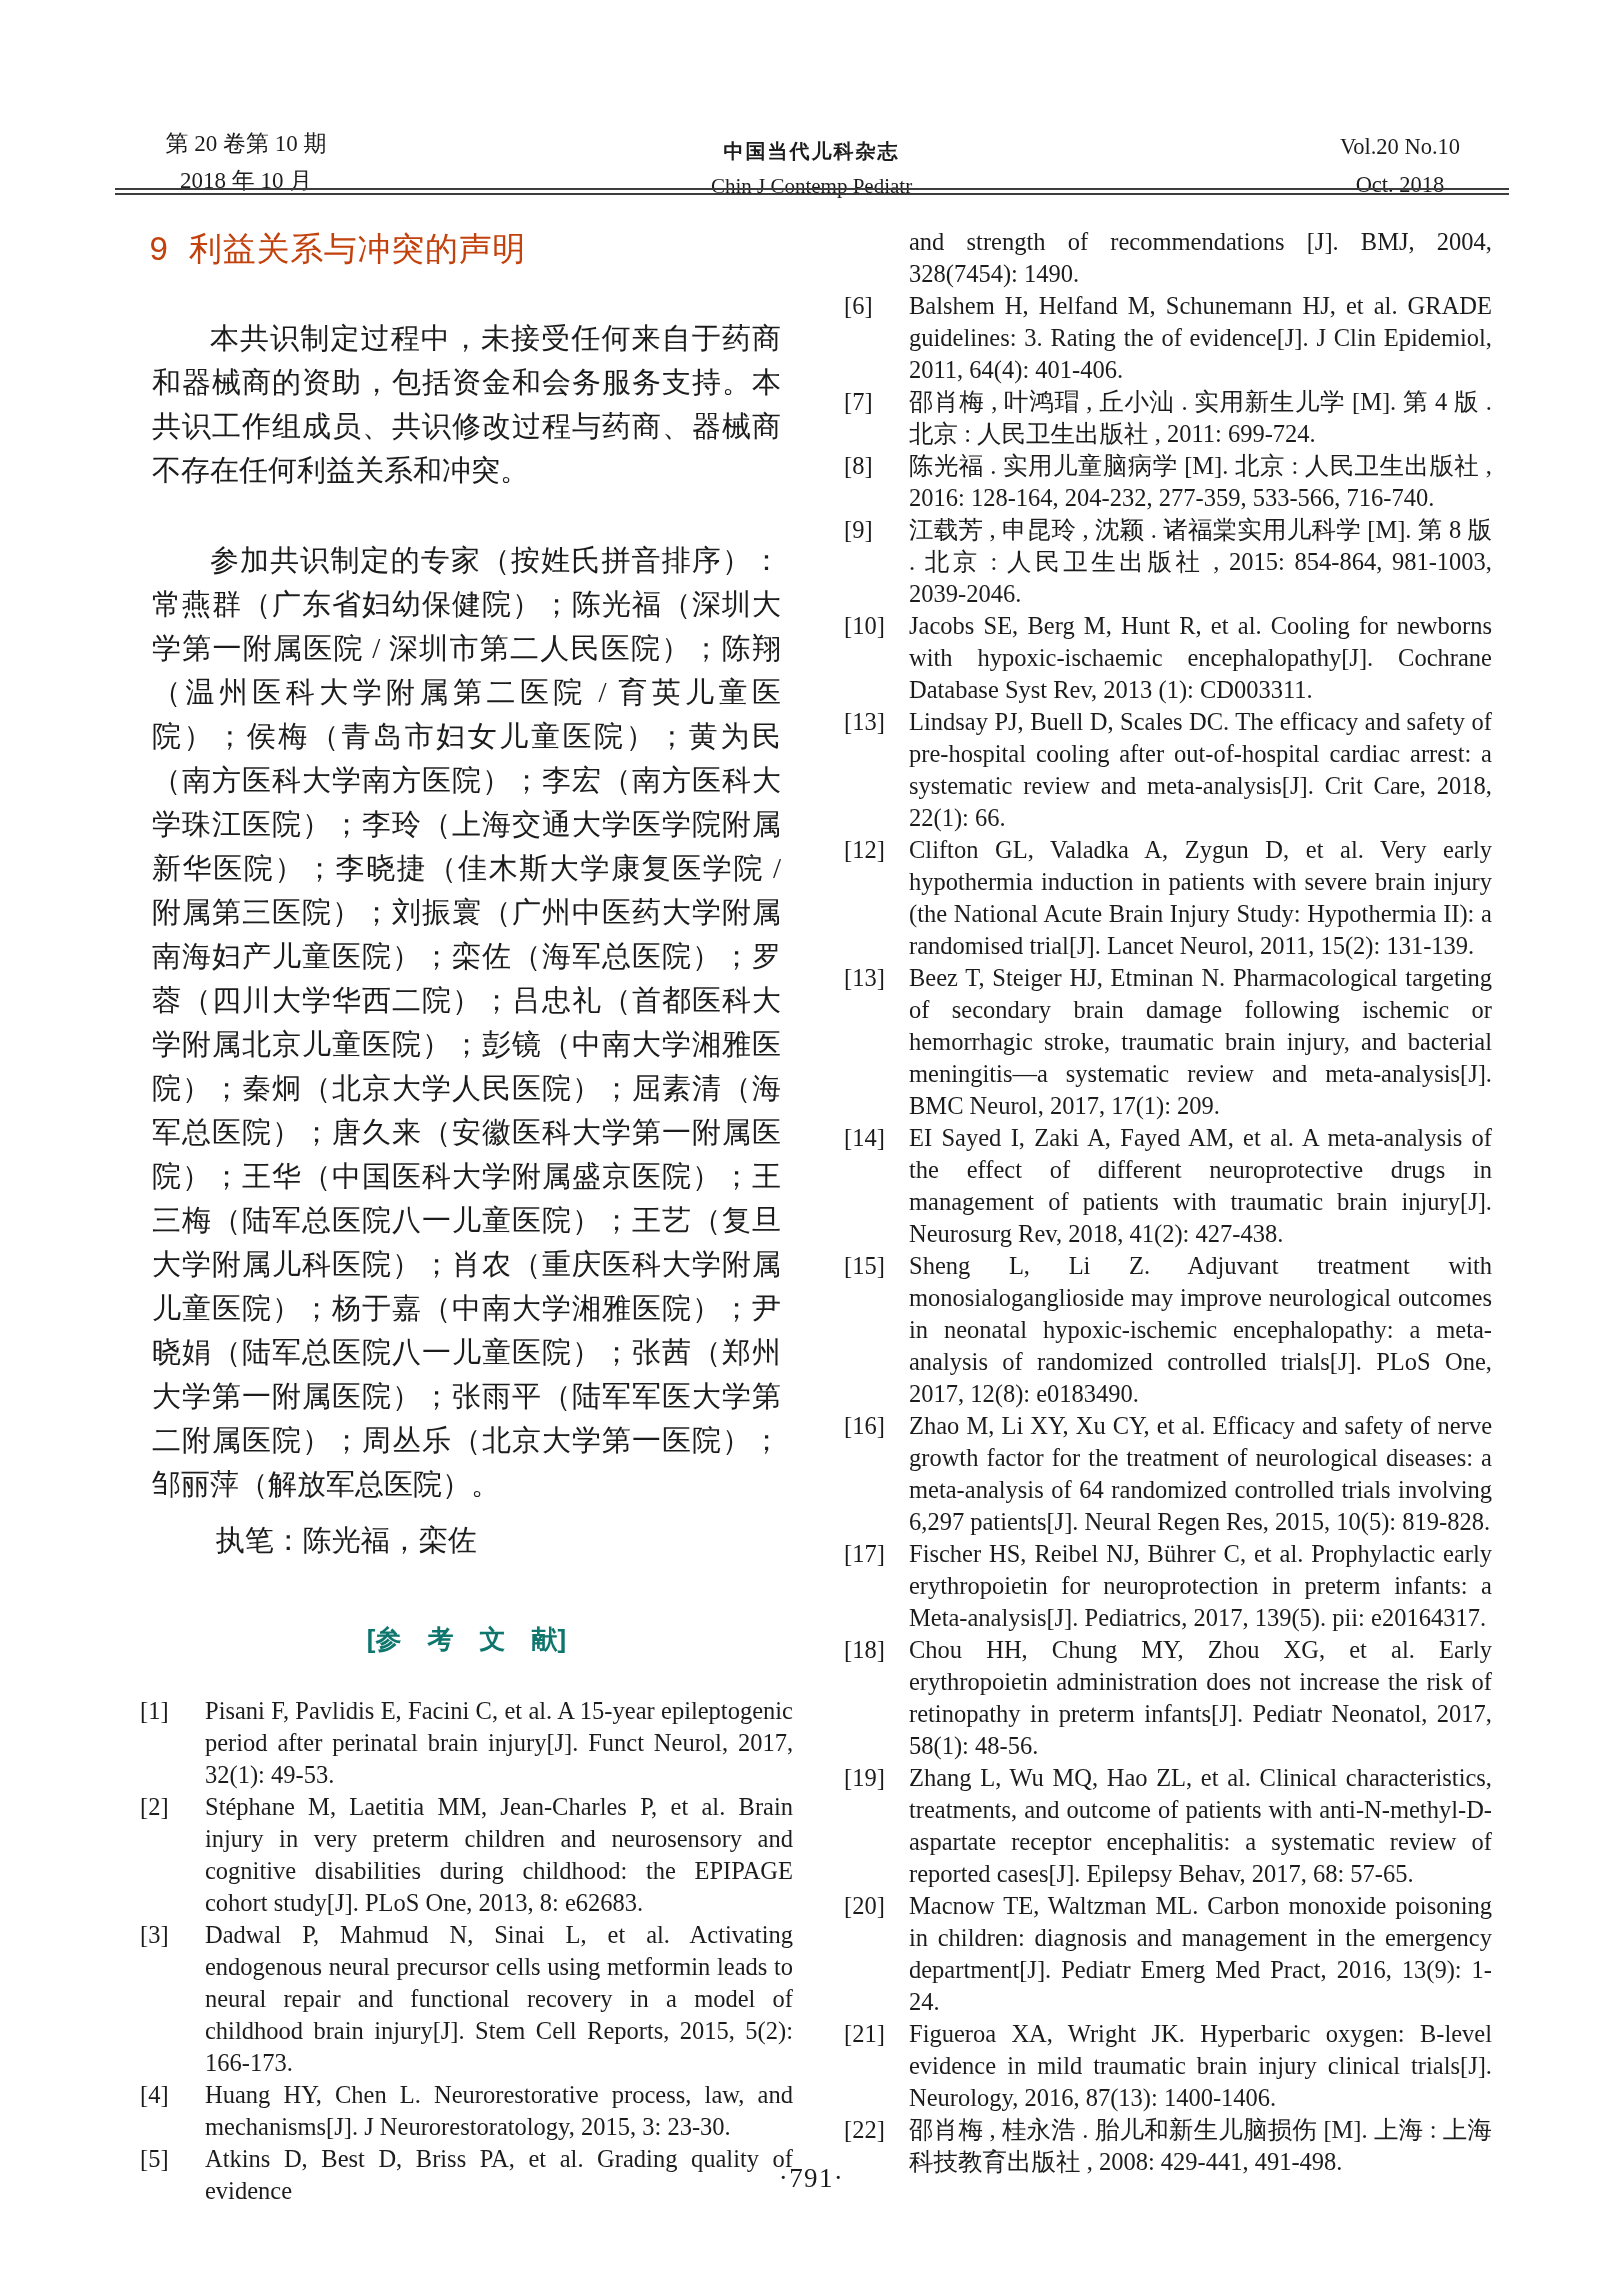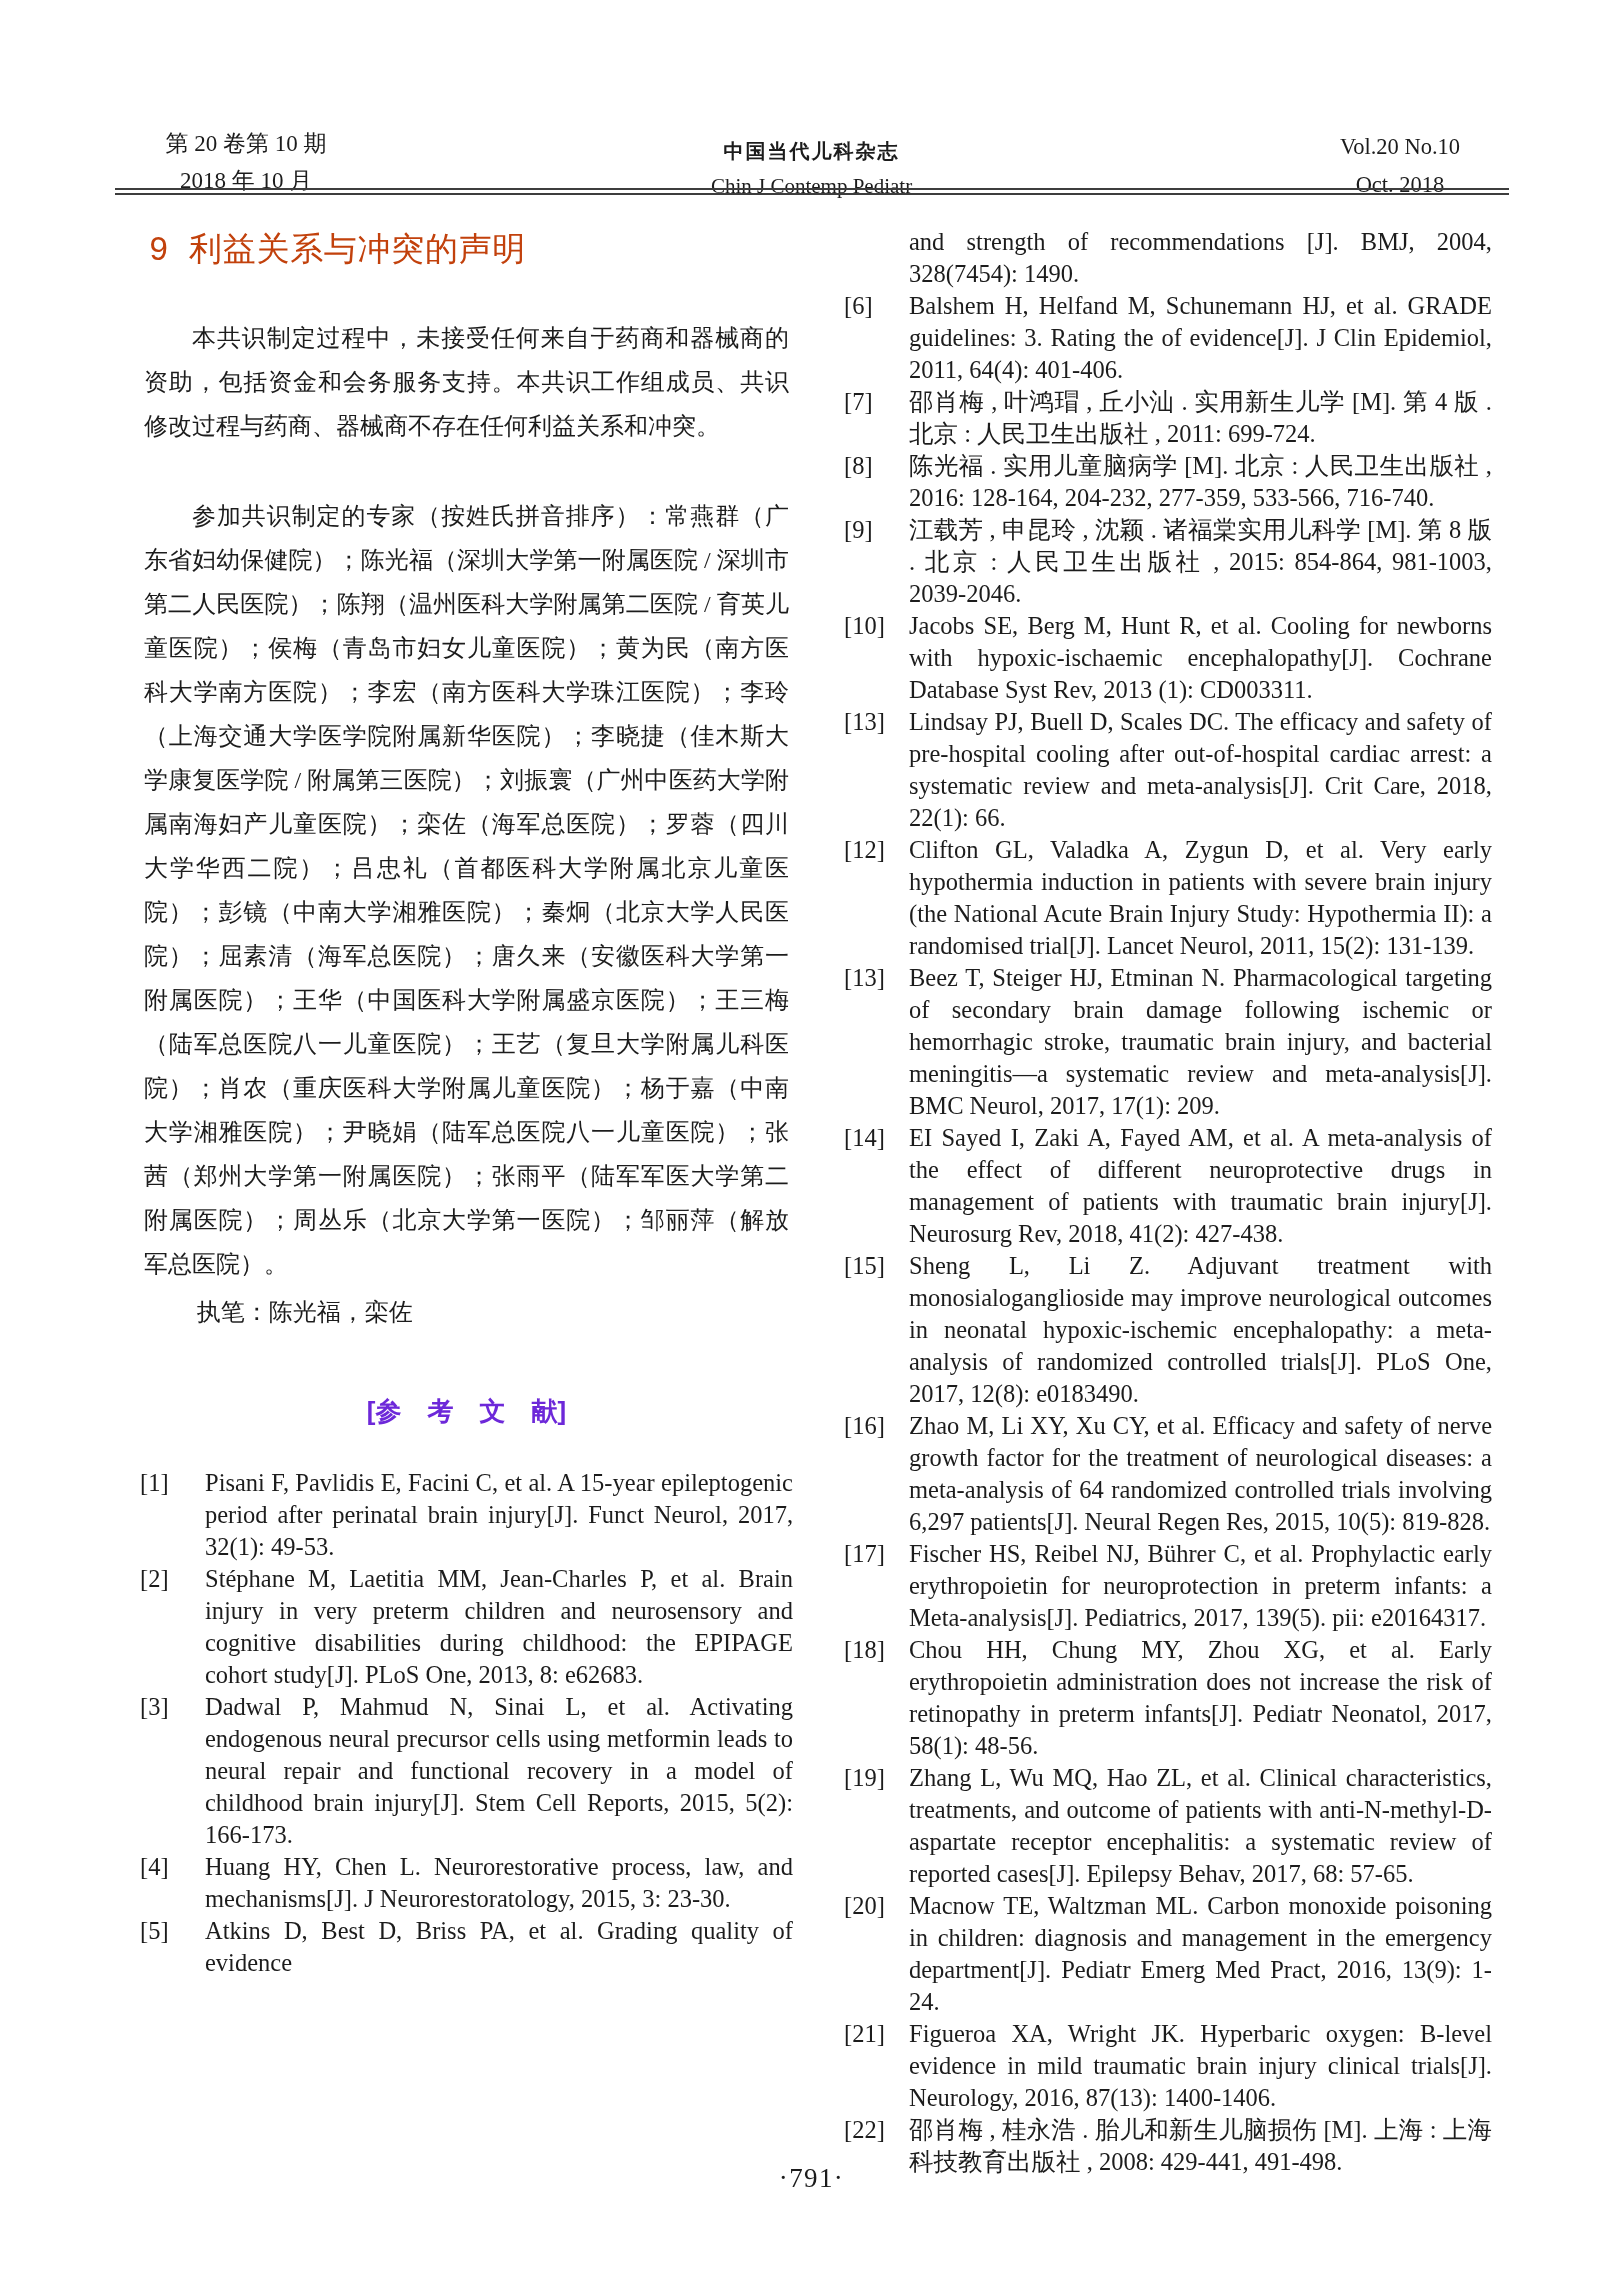--- a/index.html
+++ b/index.html
@@ -31,34 +31,34 @@
 
   .sec-heading {
     margin: 0 0 48px 9.5px;
     font-family: "Liberation Sans", "DejaVu Sans", sans-serif;
     font-size: 33px; font-weight: normal; line-height: 38px;
     color: #c2410c; letter-spacing: 0.7px;
   }
   .sec-num { margin-right: 20.5px; }
 
   .body-para {
-    margin: 4px;
-    font-size: 24px; line-height: 44px;
+    margin: 12px;
+    font-size: 29px; line-height: 44px;
     text-align: justify; text-justify: inter-ideograph;
     text-indent: 2em;
   }
   .para2 { margin-top: 46px; }
   .byline { margin-top: 0; text-indent: 2.2em; }
 
   .ref-heading {
     margin: 60px 0 38px 0;
     text-align: center;
     font-family: "Liberation Sans", "DejaVu Sans", sans-serif;
     font-size: 26px; font-weight: bold;
-    color: #6d28d9;
+    color: #0f766e;
   }
 
   .ref-list { font-size: 24.5px; line-height: 32px; }
   .ref-item { display: flex; align-items: flex-start; }
   .ref-num  { flex: 0 0 65px; }
   .ref-text { flex: 1 1 auto; text-align: justify; }
 
   .page-num {
     position: absolute; top: 2163px; left: 0; right: 0;
     text-align: center; font-size: 27px; letter-spacing: 1.4px;

